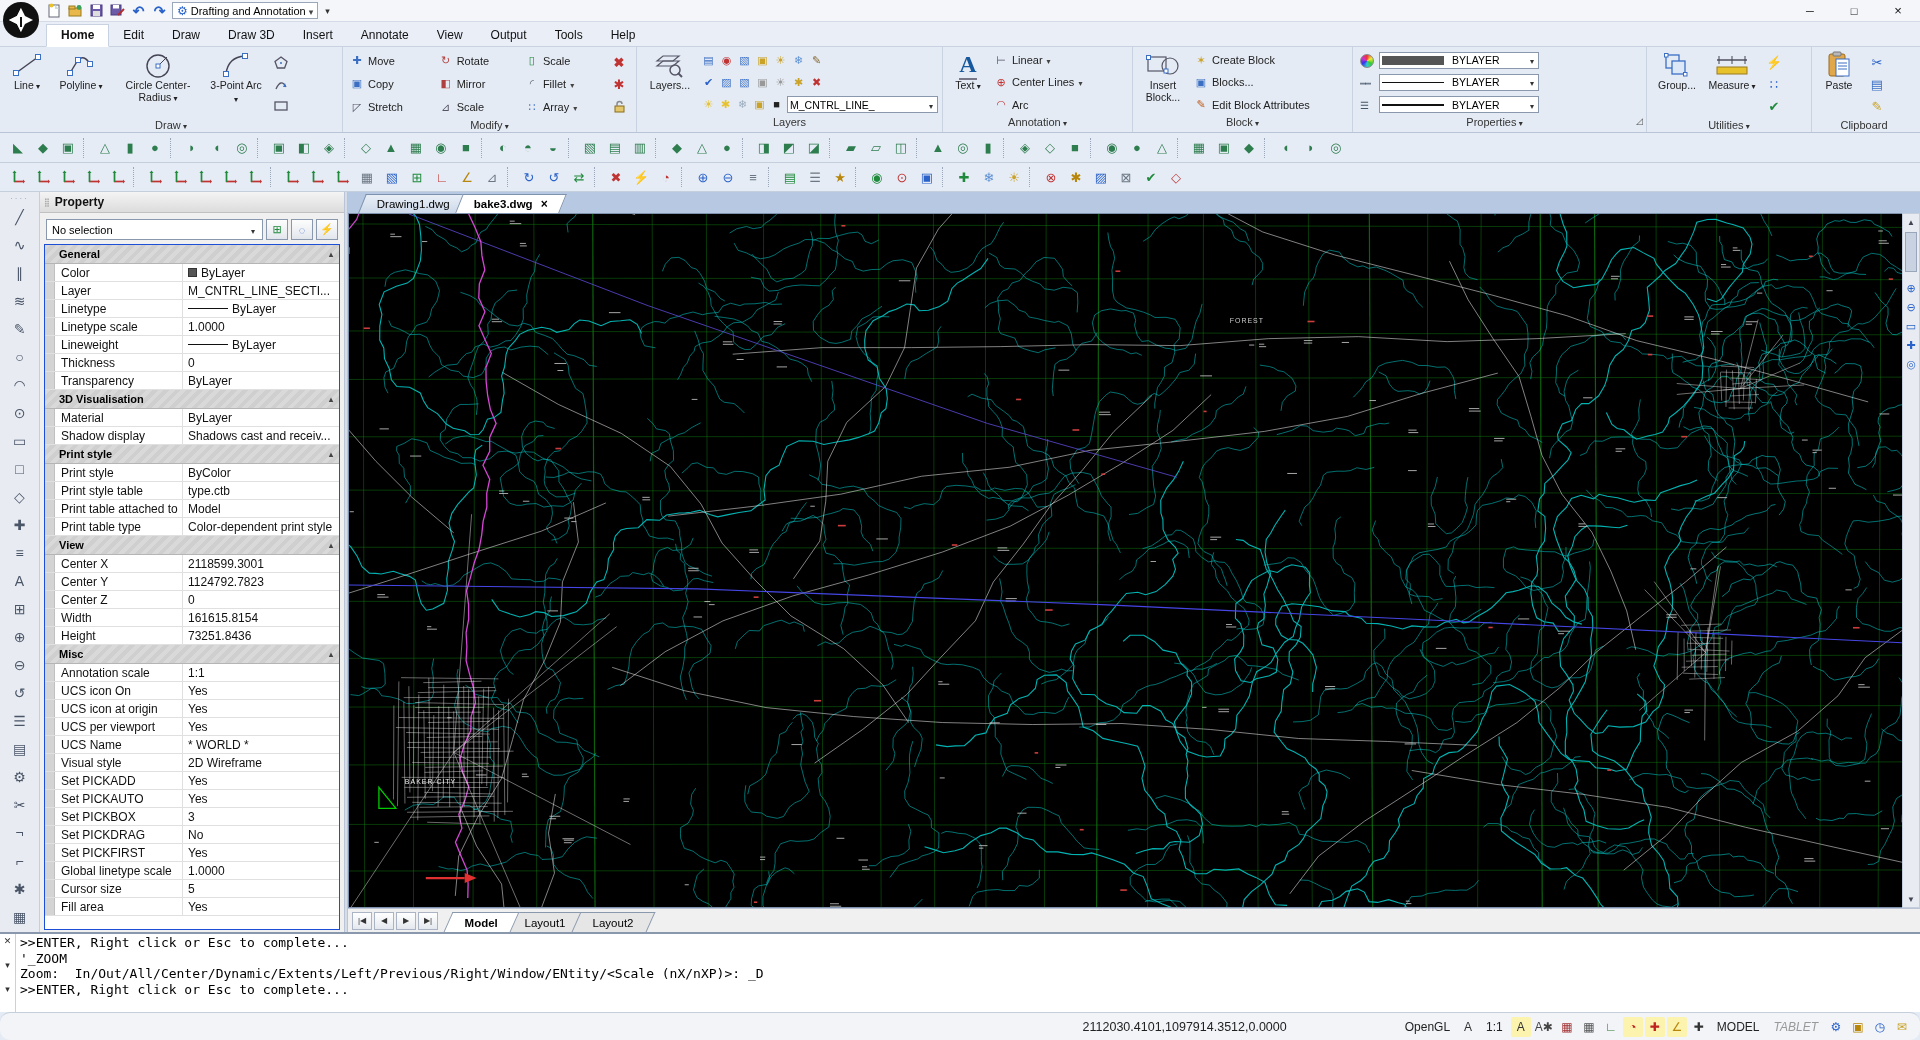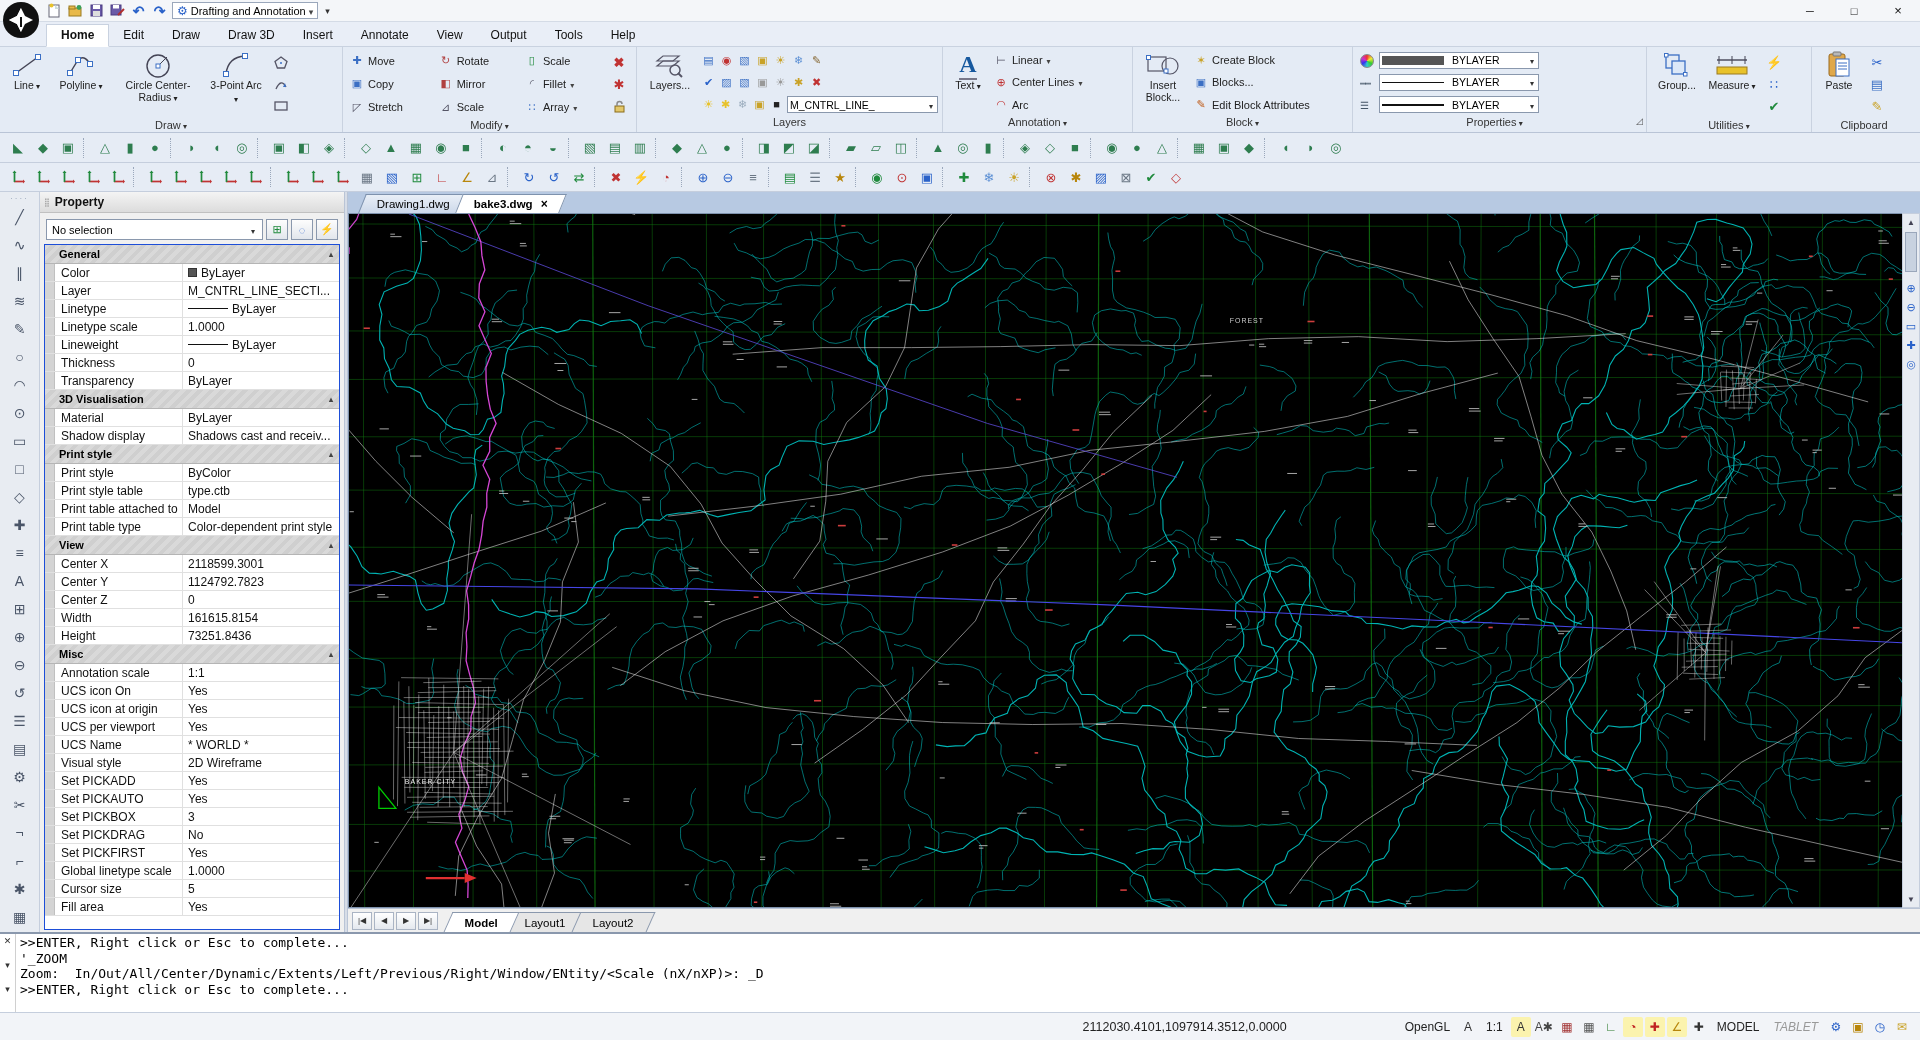--- a/index.html
+++ b/index.html
@@ -114,21 +114,21 @@
   .ltab.active { background:#fff; font-weight:bold; z-index:2; }
 
   
   .cmdline { height:80px; background:#fff; border-top:2px solid #8a98ad; display:flex; }
   .cmd-gutter { width:16px; border-right:1px solid #d0d0d0; display:flex; flex-direction:column; align-items:center; padding-top:2px; gap:14px; }
   .cmd-gutter .gbtn { font-size:9px; color:#333; }
   .cmd-lines { flex:1; padding:1px 4px; font-family:"DejaVu Sans Mono",monospace; font-size:13px; line-height:15.5px; color:#000; }
   .cmd-line { white-space:pre; }
 
   
-  .statusbar { height:28px; background:#f2f4f8; border-top:1px solid #c5cedd; display:flex; align-items:center; font-size:12px; color:#222; padding:0 8px; gap:2px; }
+  .statusbar { height:28px; background:#f2f4f8; border-top:1px solid #c5cedd; display:flex; align-items:center; font-size:12px; color:#222; padding:0 8px; gap:2px;border-radius:10px; }
   .sb-coords { margin-left:auto; margin-right:110px; font-size:12.5px; }
   .sb-text { padding:0 6px; }
   .sb-text.muted { color:#999;font-style:italic; }
   .sb-icon { min-width:20px; height:20px; display:flex; align-items:center; justify-content:center; font-size:12px; border-radius:2px; padding:0 2px; }
 </style>
 </head>
 <body>
 
 <div class="app">
 

